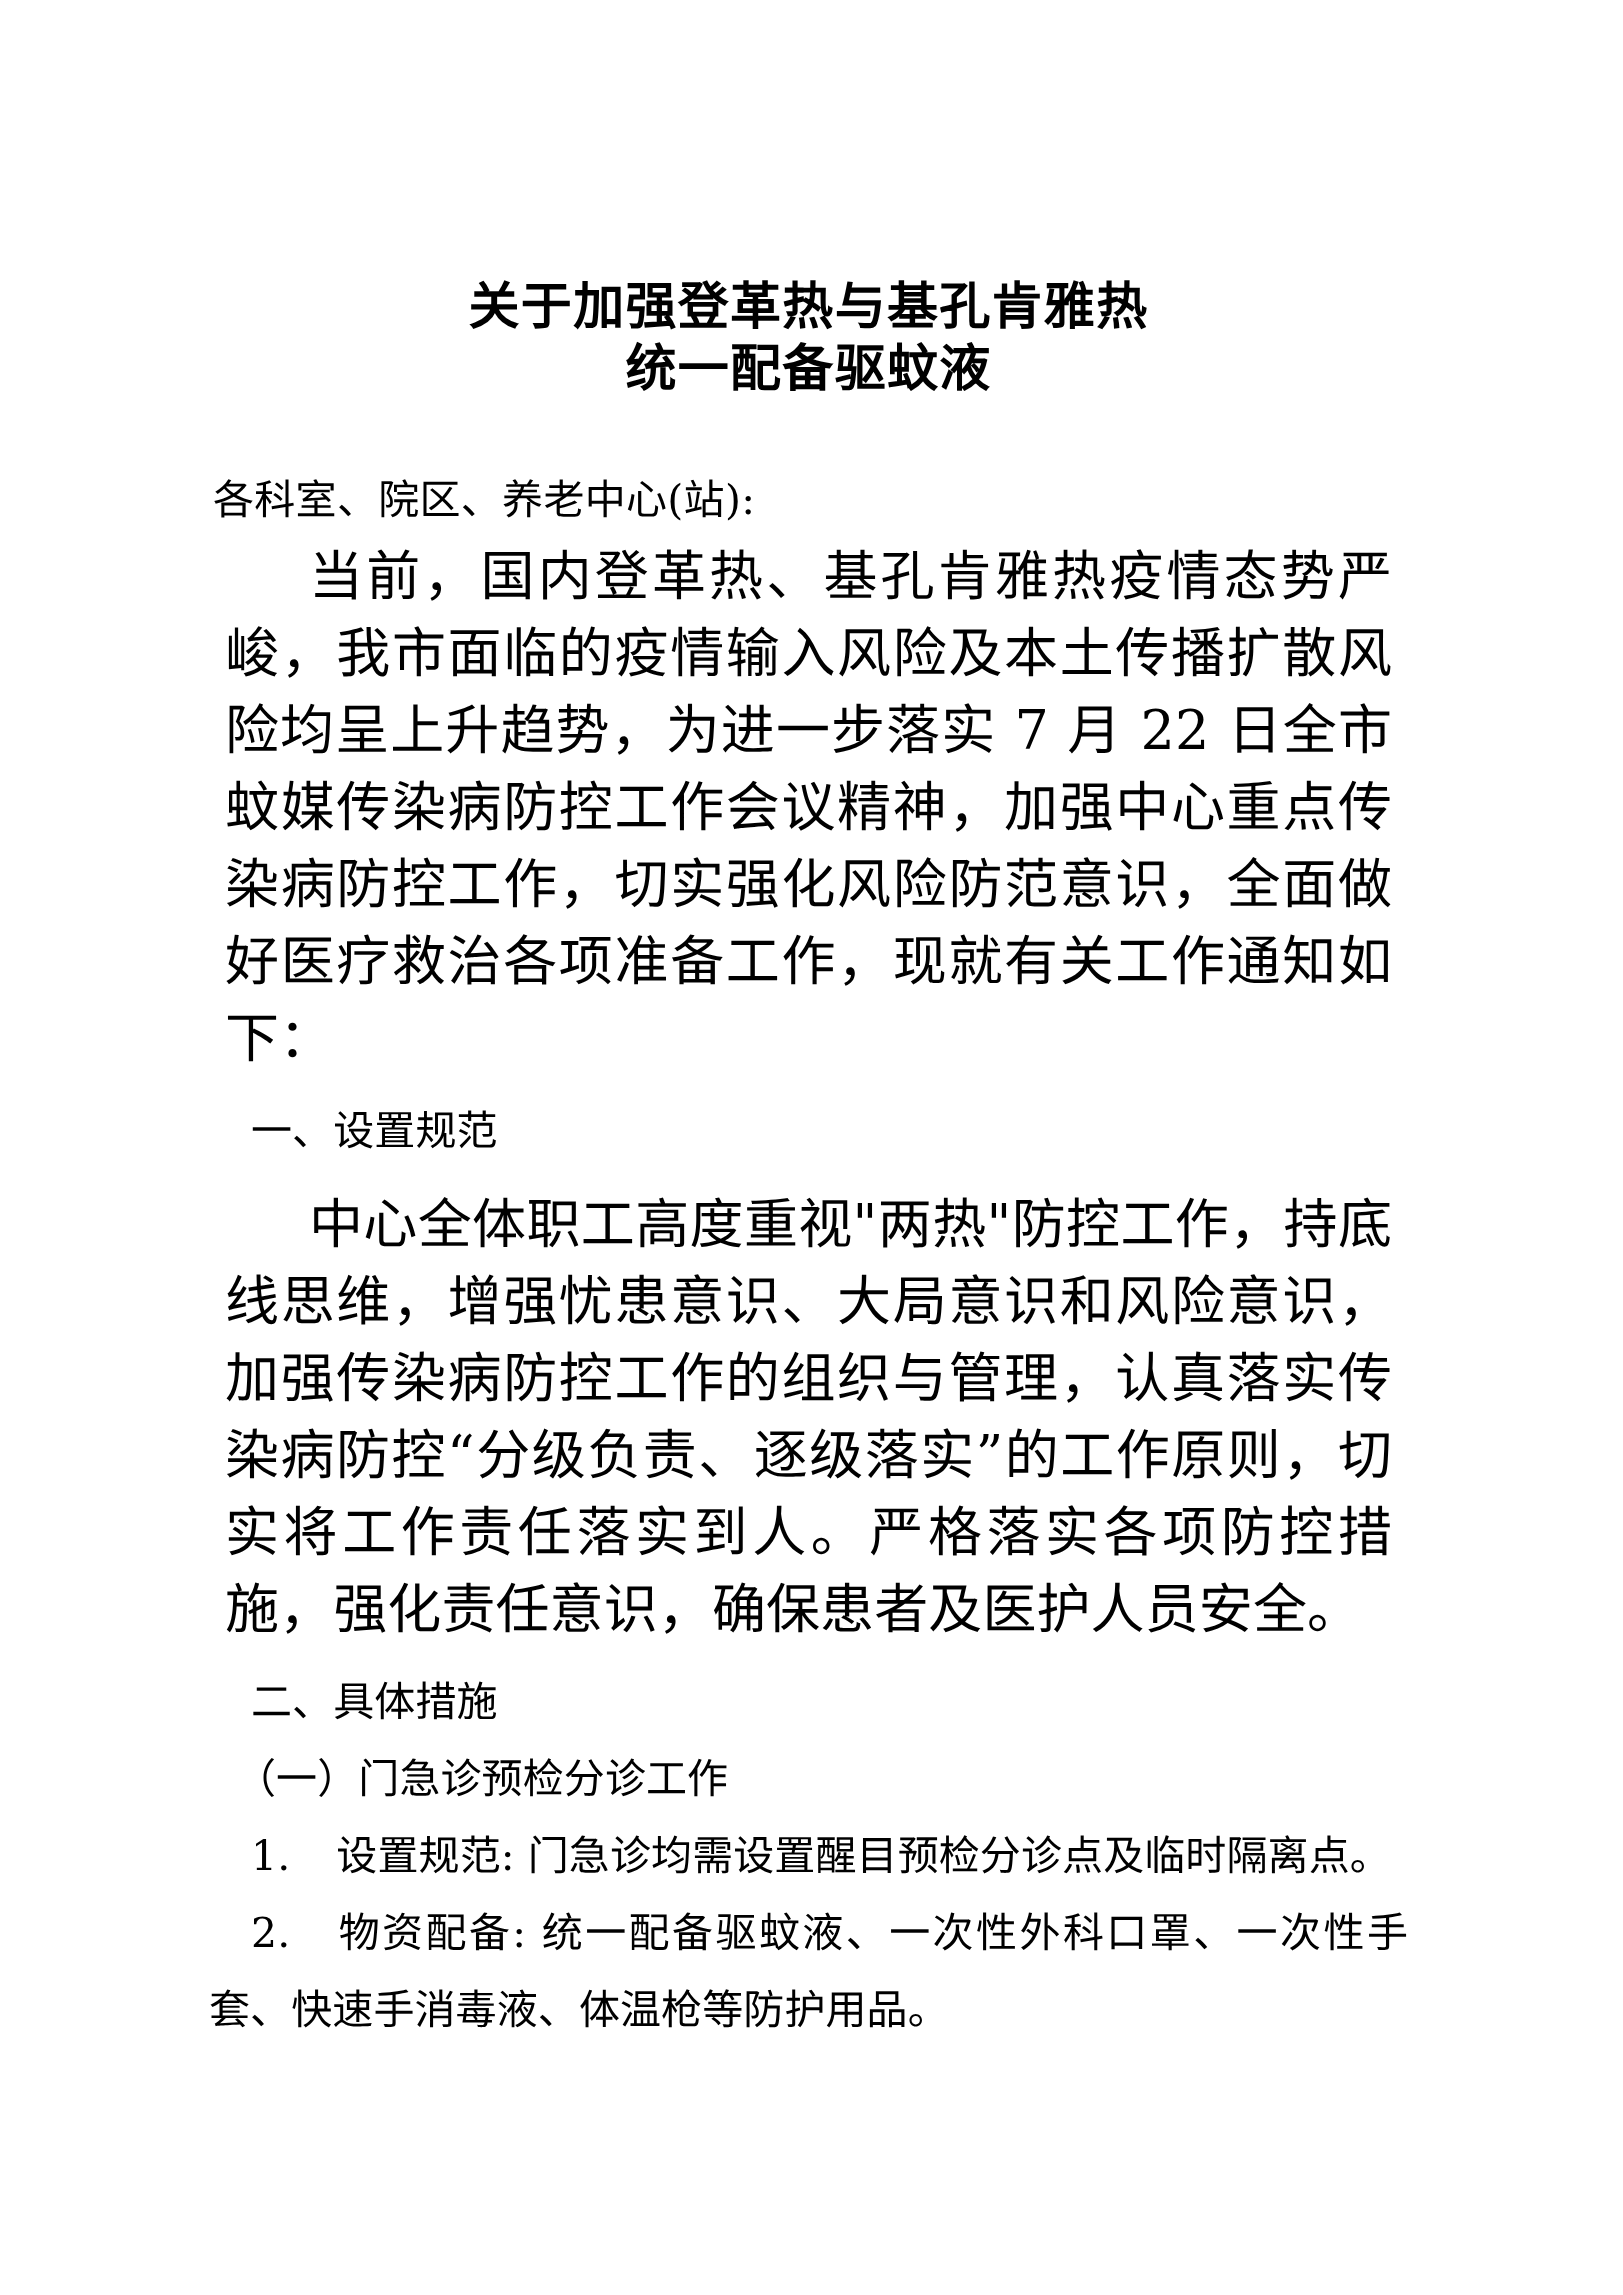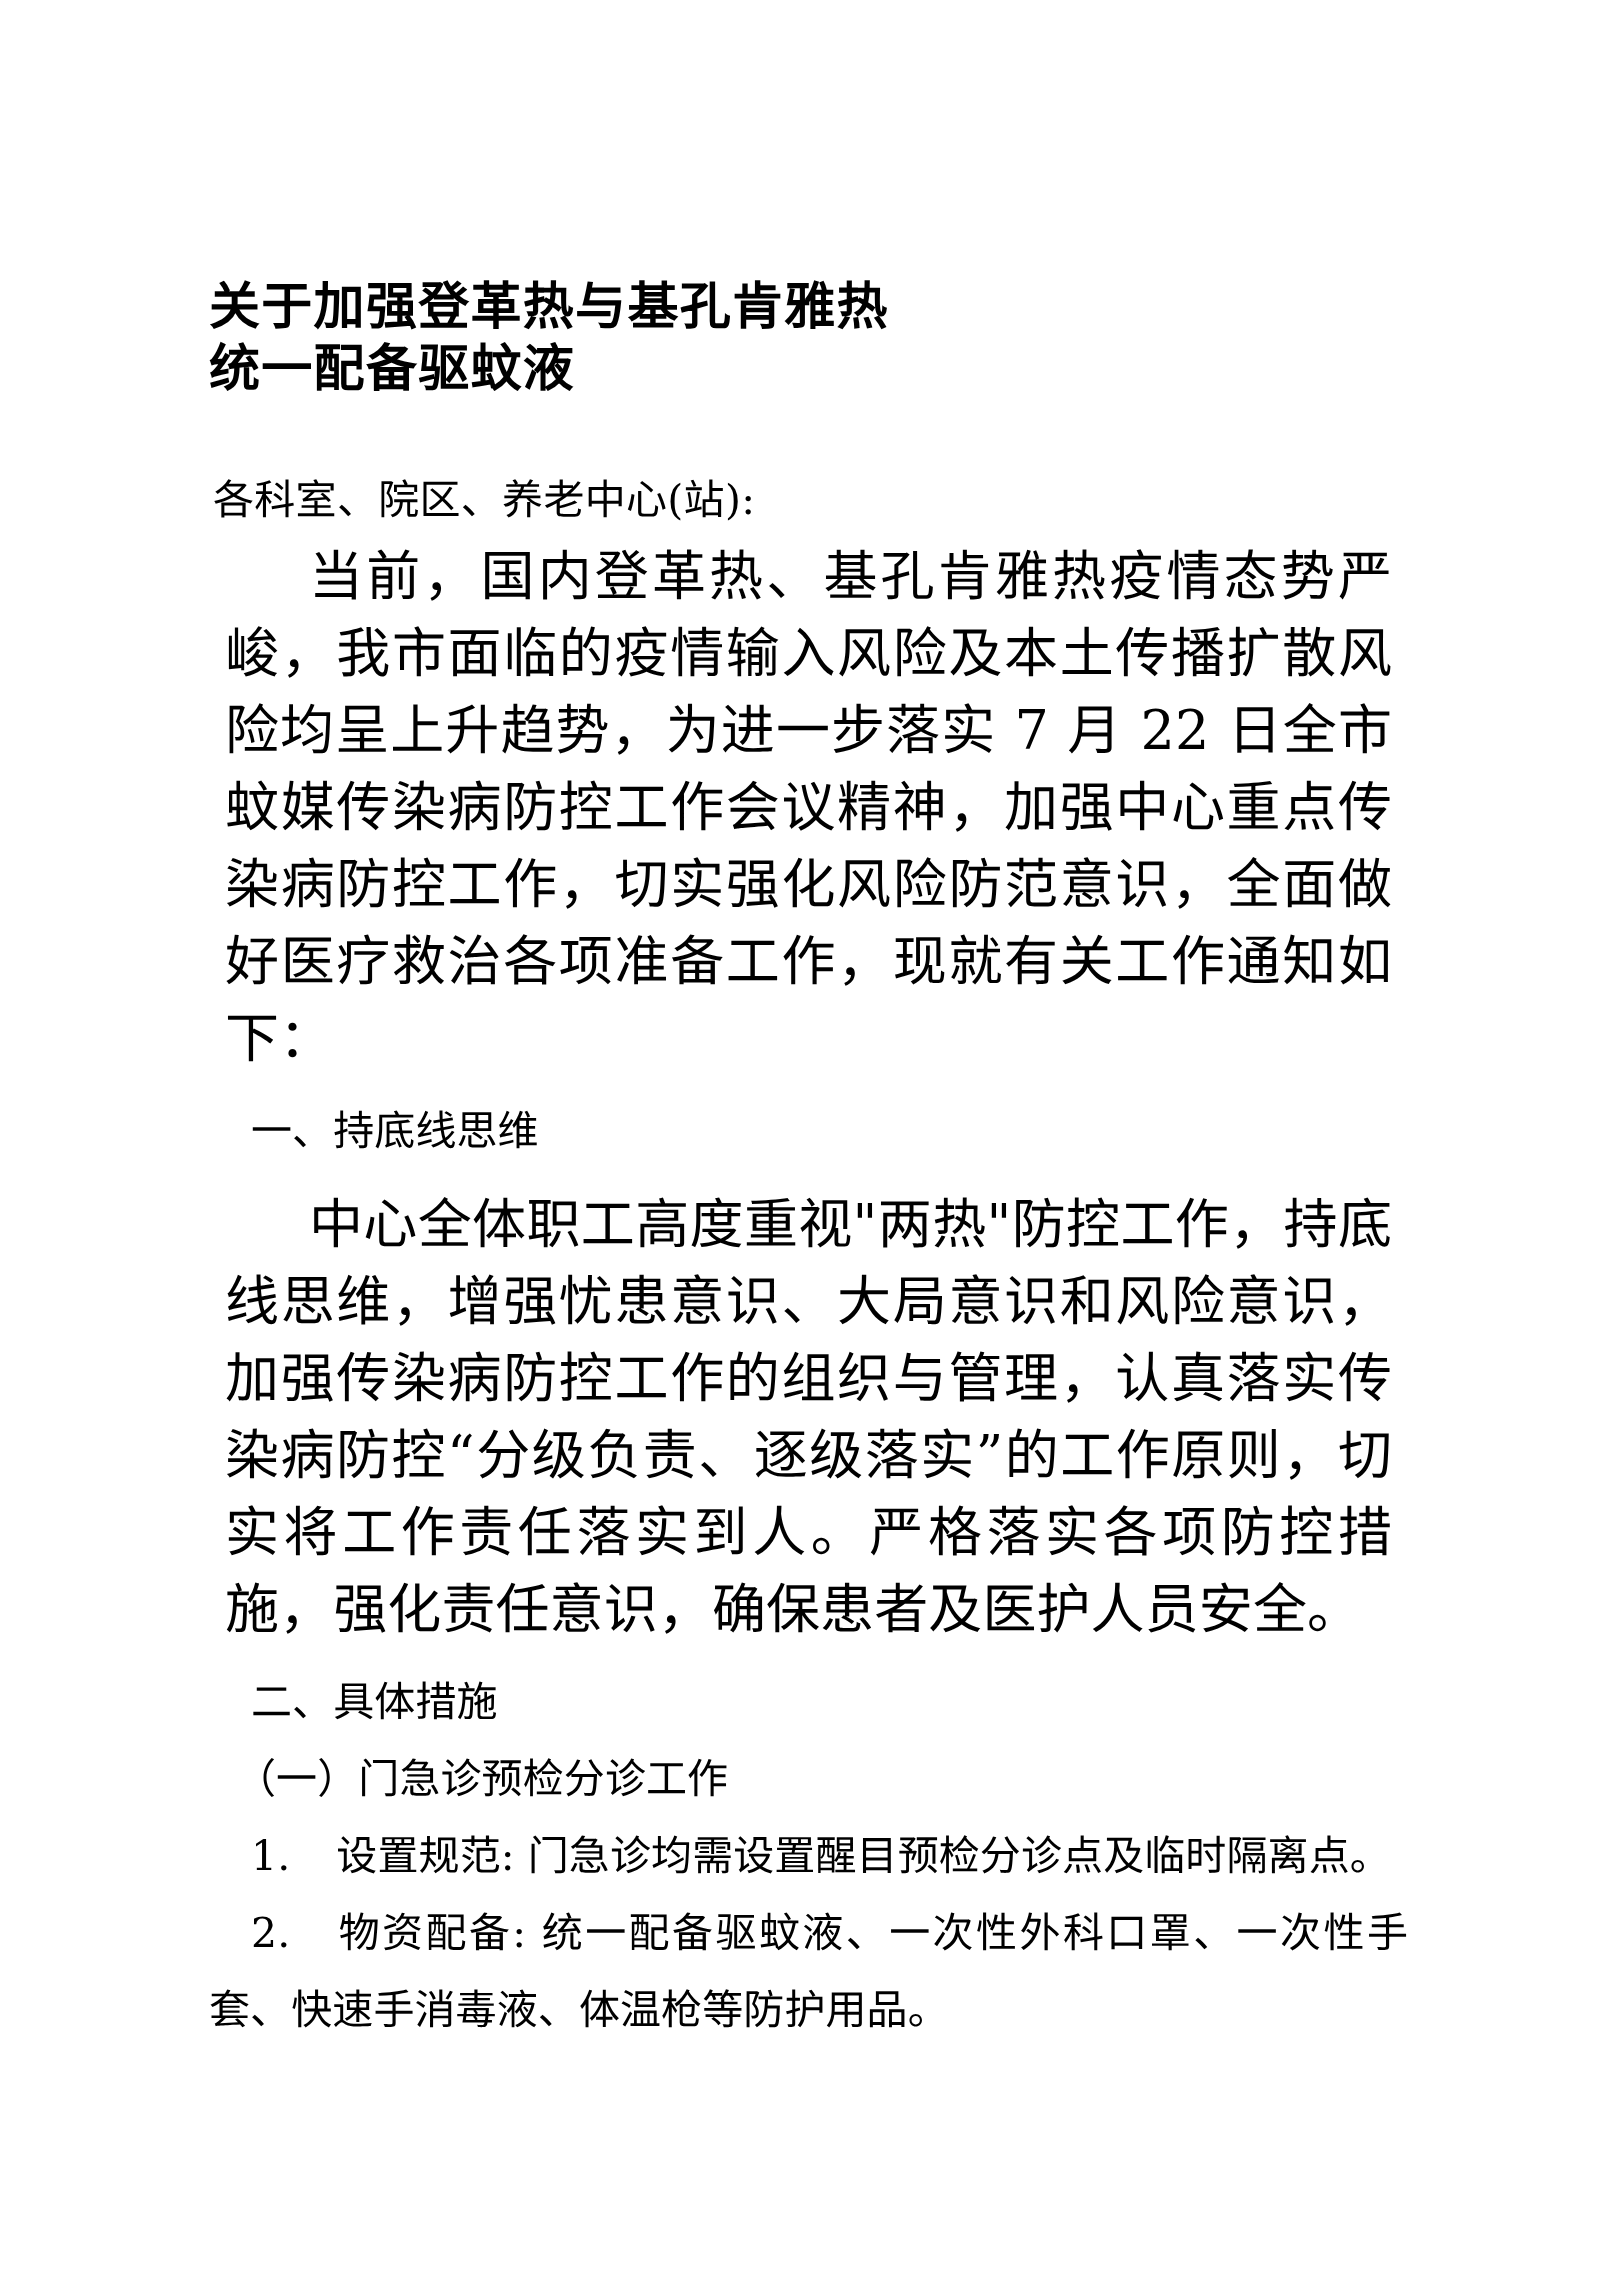--- a/index.html
+++ b/index.html
@@ -32,21 +32,21 @@
     position: absolute;
     left: 209px;
     top: 0;
     width: 1199px;
   }
 
   .doc-title {
     font-size: 51px;
     font-weight: bold;
     line-height: 1.22;
-    text-align: left;
+    text-align: center;
     letter-spacing: 1.3px;
     margin: 0;
     padding-top: 275px;
   }
   .doc-title .tline {
     display: block;
     white-space: nowrap;
   }
 
   .addressee {
@@ -115,21 +115,21 @@
 
     <h1 class="doc-title">
       <span class="tline">关于加强登革热与基孔肯雅热</span>
       <span class="tline">统一配备驱蚊液</span>
     </h1>
 
     <p class="addressee">各科室、院区、养老中心(站):</p>
 
     <p class="body-para first-para">当前，国内登革热、基孔肯雅热疫情态势严峻，我市面临的疫情输入风险及本土传播扩散风险均呈上升趋势，为进一步落实 7 月 22 日全市蚊媒传染病防控工作会议精神，加强中心重点传染病防控工作，切实强化风险防范意识，全面做好医疗救治各项准备工作，现就有关工作通知如下：</p>
 
-    <p class="heading-num">一、持底线思维</p>
+    <p class="heading-num">一、设置规范</p>
 
     <p class="body-para">中心全体职工高度重视"两热"防控工作，持底线思维，增强忧患意识、大局意识和风险意识，加强传染病防控工作的组织与管理，认真落实传染病防控“分级负责、逐级落实”的工作原则，切实将工作责任落实到人。严格落实各项防控措施，强化责任意识，确保患者及医护人员安全。</p>
 
     <p class="heading-num">二、具体措施</p>
 
     <p class="sub-heading">（一）门急诊预检分诊工作</p>
 
     <p class="list-item"><span class="num">1.</span><span class="gap-md"></span><span>设置规范: 门急诊均需设置醒目预检分诊点及临时隔离点。</span></p>
 
     <p class="list-item"><span class="num">2.</span><span class="gap-md"></span><span>物资配备: 统一配备驱蚊液、一次性外科口罩、一次性手套、快速手消毒液、体温枪等防护用品。</span></p>

